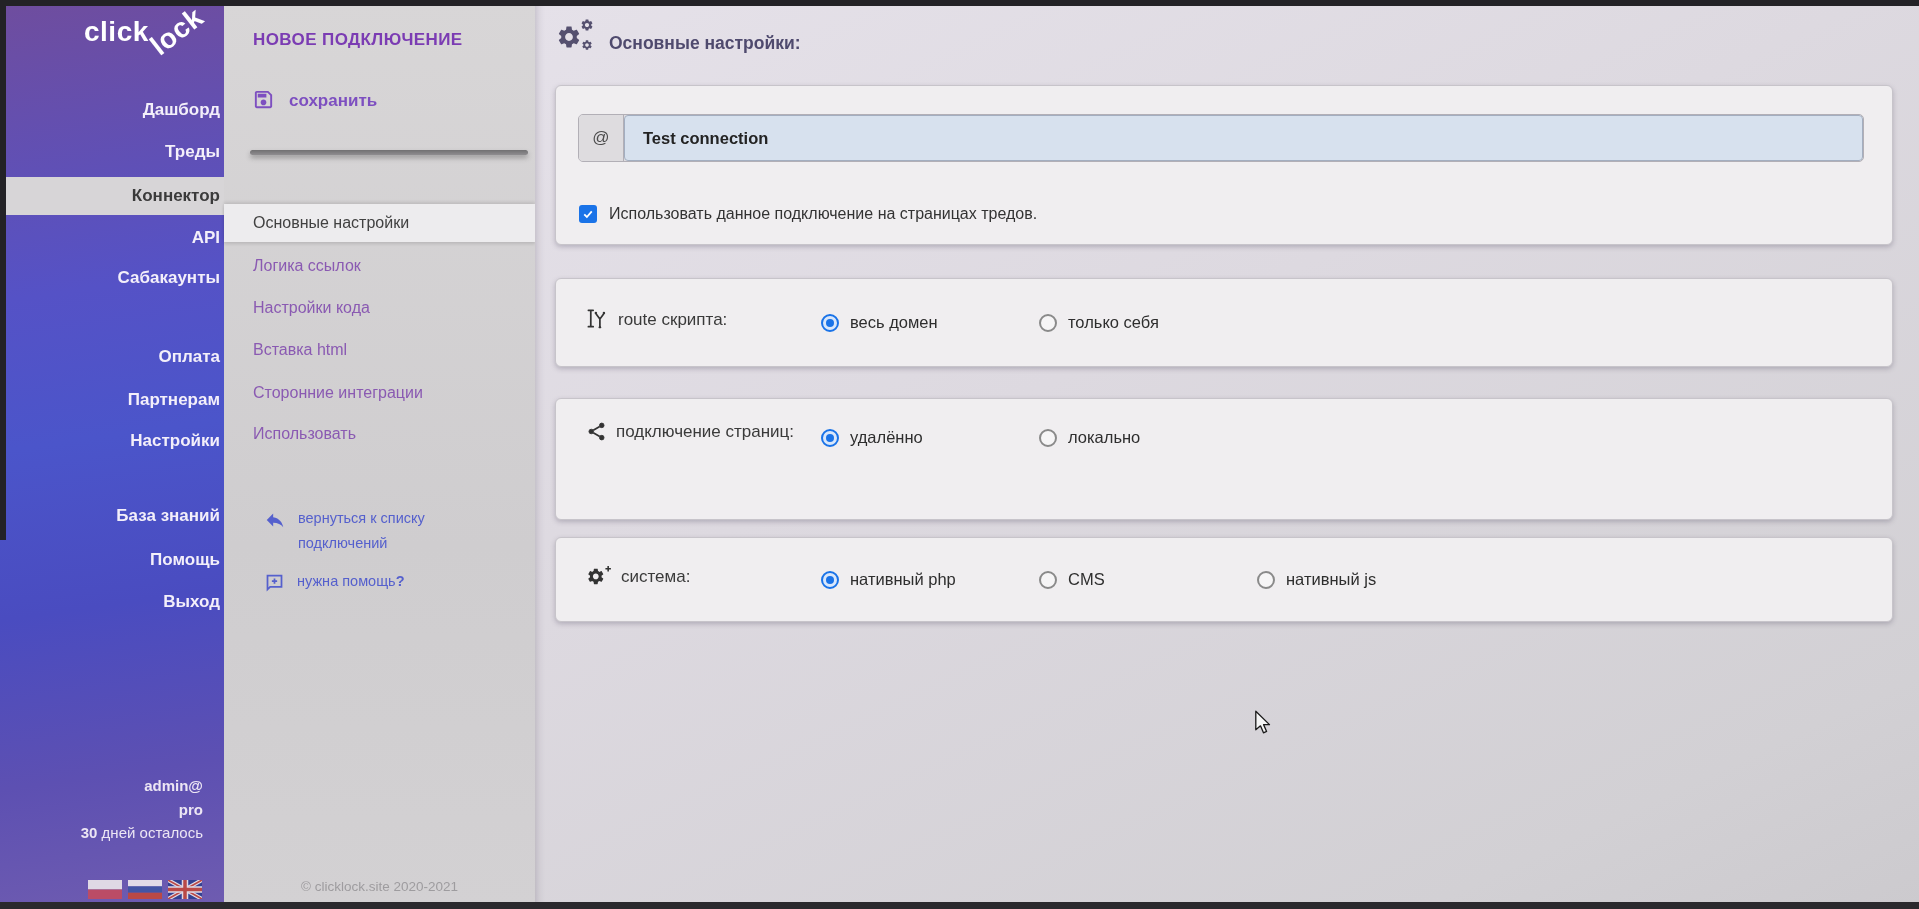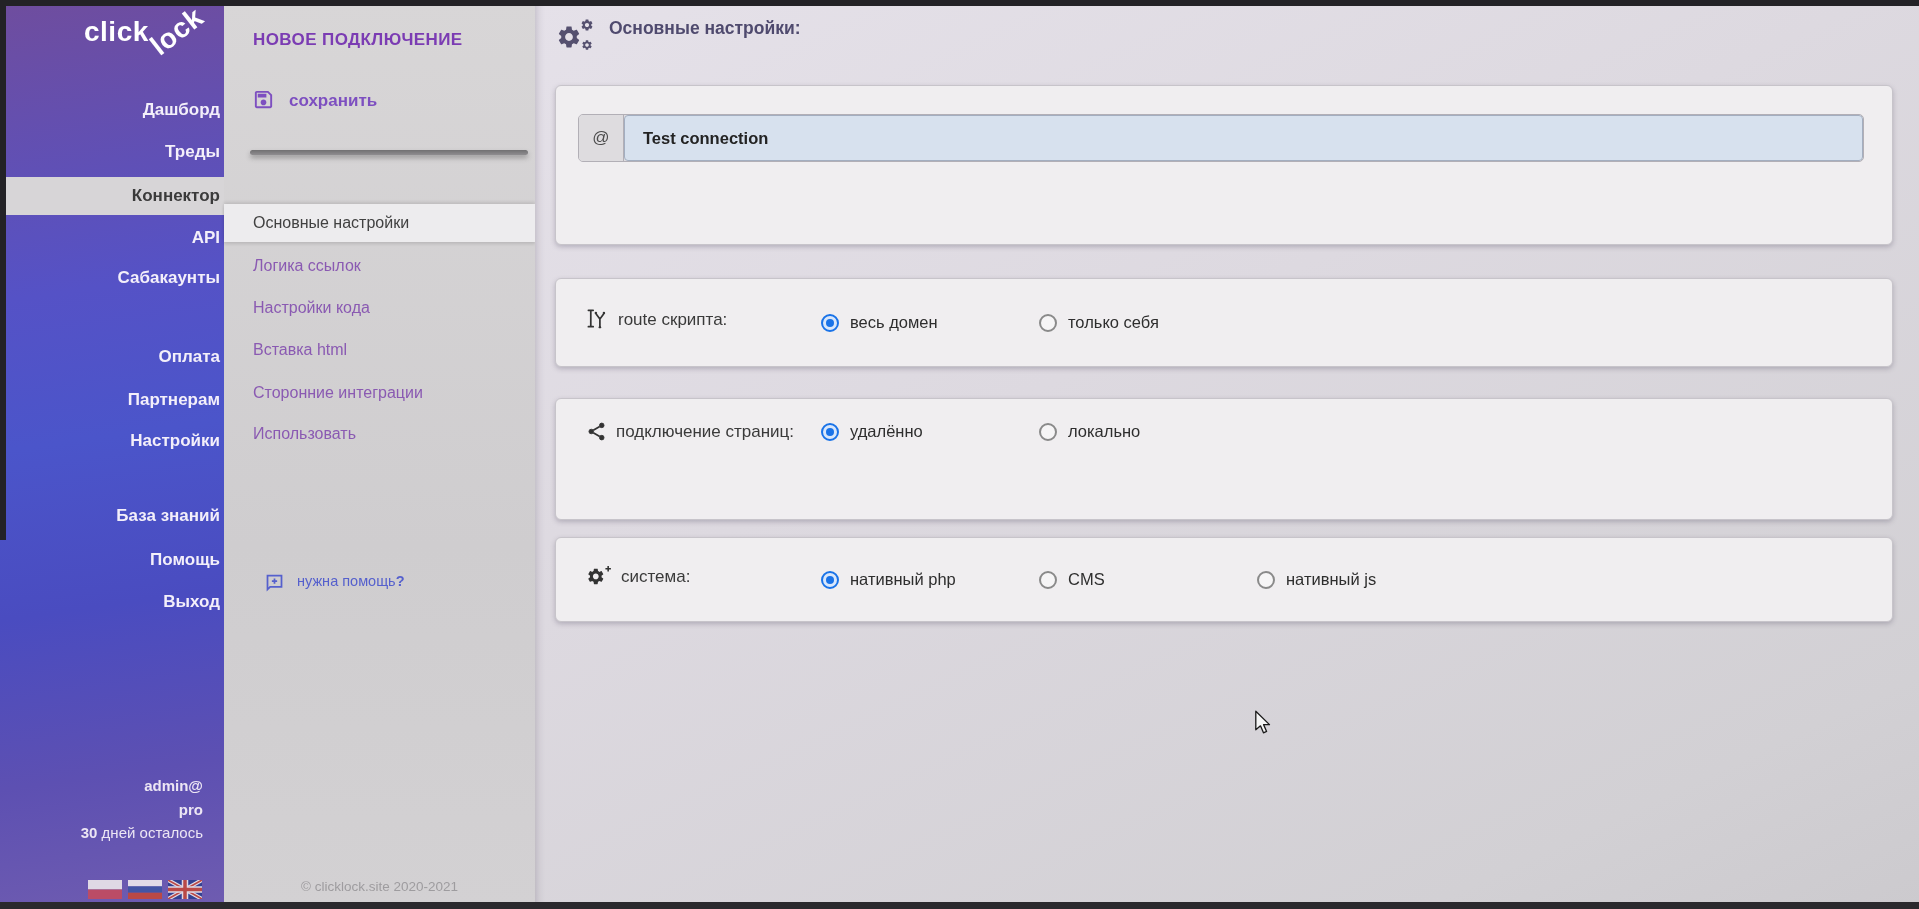--- a/index.html
+++ b/index.html
@@ -43,21 +43,21 @@
     box-shadow:0 -2px 3px rgba(0,0,0,.10), 0 2px 3px rgba(0,0,0,.12); }
   .panel-link { position:absolute; display:flex; gap:12px; color:#5560cd; font-size:14.5px; cursor:pointer; }
   .panel-link .txt { width:170px; line-height:25px; }
   .panel-footer { position:absolute; top:879px; left:0; width:311px; text-align:center;
     color:#9e9c9f; font-size:13.5px; }
 
   
   .main { position:absolute; left:535px; top:0; width:1384px; height:909px;
     background:linear-gradient(155deg,#e5e1e9 0%, #ddd9e0 40%, #d2d0d4 85%, #cccace 100%);
     box-shadow:inset 7px 0 9px -6px rgba(60,50,70,.25); }
-  .main-header { position:absolute; left:21px; top:18px; display:flex; align-items:flex-start; gap:13px; }
+  .main-header { position:absolute; left:21px; top:18px; display:flex; align-items:flex-end; gap:13px; }
   .main-header .title { font-size:17.5px; font-weight:700; color:#4f4a6e; }
   .gear-cluster { position:relative; width:40px; height:36px; color:#55506f; }
 
   .card { position:absolute; left:20px; width:1338px; background:#f0eef0;
     border:1px solid #c7c4ca; border-radius:6px; box-shadow:0 2px 5px rgba(70,60,85,.28); }
   .card1 { top:85px; height:160px; }
   .card2 { top:278px; height:89px; }
   .card3 { top:398px; height:122px; }
   .card4 { top:537px; height:85px; }
 
@@ -72,21 +72,21 @@
   .checkbox { width:18px; height:18px; background:#1a73e8; border-radius:3px; display:flex;
     align-items:center; justify-content:center; cursor:pointer; flex:none; }
   .checkbox-label { font-size:16px; color:#333333; cursor:default; }
 
   .setting-row { position:absolute; left:0; top:0; width:100%; height:100%;
     display:flex; align-items:center; padding:0 30px; }
   .setting-row.top-align { align-items:flex-start; padding-top:20px; }
   .row-label { width:235px; font-size:17px; color:#3a3a3a; line-height:26px; }
   .row-label .ric { display:inline-block; vertical-align:-5px; margin-right:9px; }
   .opt { width:218px; display:flex; align-items:center; gap:11px; cursor:pointer; }
-  .top-align .opt { margin-top:3px; }
+  .top-align .opt { margin-top:9px; }
   .opt-label { font-size:16.5px; color:#2e2e2e; }
   .radio { width:18px; height:18px; border:2px solid #8a8a8a; border-radius:50%;
     position:relative; background:#f6f5f6; flex:none; }
   .radio.checked { border-color:#1a73e8; background:#d9e7fb; }
   .radio.checked .dot { position:absolute; left:3px; top:3px; width:8px; height:8px;
     background:#1a73e8; border-radius:50%; }
 
   .cursor { position:absolute; left:1252px; top:710px; z-index:60; pointer-events:none; }
 </style>
 </head>
@@ -154,20 +154,26 @@
 
     <div class="panel-divider"></div>
 
     <div class="panel-menu-item active" style="top:204px">Основные настройки</div>
     <div class="panel-menu-item" style="top:293px">Настройки кода</div>
     <div class="panel-menu-item" style="top:251px">Логика ссылок</div>
     <div class="panel-menu-item" style="top:335px">Вставка html</div>
     <div class="panel-menu-item" style="top:378px">Сторонние интеграции</div>
     <div class="panel-menu-item" style="top:419px">Использовать</div>
 
+    <div class="panel-link" style="left:40px; top:506px">
+      <svg width="22" height="22" viewBox="0 0 24 24" style="margin-top:3px">
+        <path fill="#5560cd" d="M10 9V5l-7 7 7 7v-4.1c5 0 8.5 1.6 11 5.1-1-5-4-10-11-11z"></path>
+      </svg>
+      <span class="txt">вернуться к списку подключений</span>
+    </div>
 
     <div class="panel-link" style="left:40px; top:570px">
       <svg width="21" height="21" viewBox="0 0 24 24" style="margin-top:2px">
         <path fill="none" stroke="#5560cd" stroke-width="2" d="M4 4 h16 v13 h-13 l-3 3 z"></path>
         <path stroke="#5560cd" stroke-width="2" d="M12 7.5 v6 M9 10.5 h6"></path>
       </svg>
       <span class="txt" style="line-height:22px"><span>нужна помощь</span><b>?</b></span>
     </div>
 
     <div class="panel-footer">© clicklock.site 2020-2021</div>
@@ -190,20 +196,28 @@
       <span class="title">Основные настройки:</span>
     </div>
 
     <div class="card card1">
       <div class="input-group">
         <div class="addon">
           <span>@</span>
         </div>
         <input class="text-input" type="text" value="Test connection" style="">
       </div>
+      <div class="checkbox-row">
+        <span class="checkbox">
+          <svg width="12" height="12" viewBox="0 0 16 16">
+            <polyline points="3,8.5 6.5,12 13,4.5" fill="none" stroke="#ffffff" stroke-width="2.4"></polyline>
+          </svg>
+        </span>
+        <span class="checkbox-label">Использовать данное подключение на страницах тредов.</span>
+      </div>
     </div>
 
     <div class="card card2">
       <div class="setting-row">
         <div class="row-label">
           <span class="ric">
             <svg width="23" height="23" viewBox="0 0 24 24" fill="none" stroke="#333333" stroke-width="1.8" stroke-linecap="round">
               <path d="M2.5 3.5 h5 M5 3.5 v17 M2.5 20.5 h5"></path>
               <path d="M14.5 20 V12.5 M14.5 12.5 L10.8 7.5 M14.5 12.5 L18.2 7.5"></path>
               <circle cx="10.3" cy="6.3" r="1.3" fill="#333333" stroke="none"></circle>

